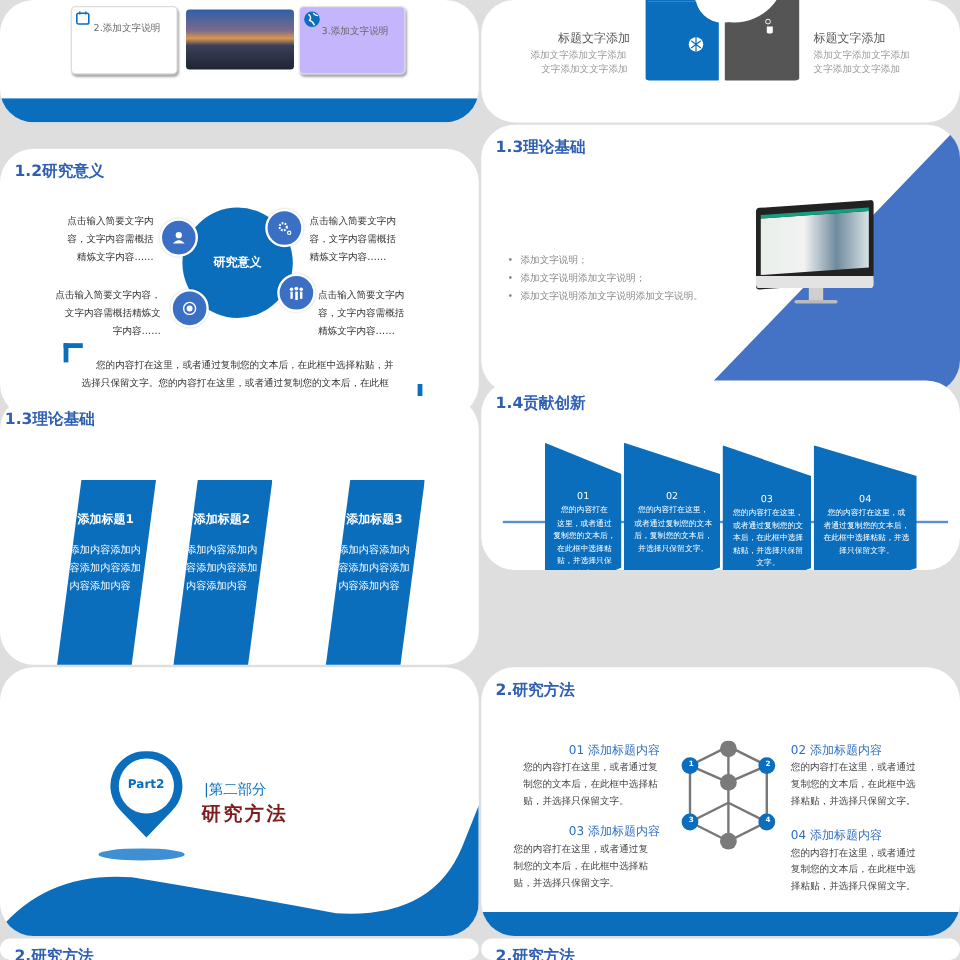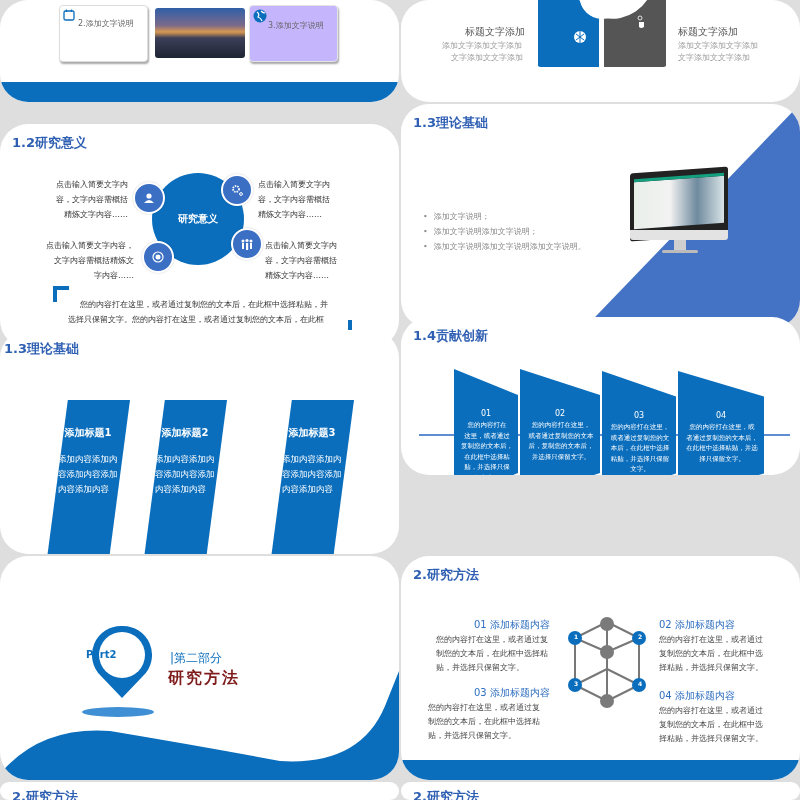--- a/index.html
+++ b/index.html
@@ -257,21 +257,21 @@
   </div>
 
   <div class="slide" id="s7">
     <svg style="position:absolute;left:0;top:0;" width="399" height="224" viewBox="0 0 399 224">
       <path d="M0 224 L0 218 Q40 170 110 175 Q200 190 280 205 Q360 210 385 150 Q395 125 399 115 L399 224 Z" fill="#0a6ebd"></path>
     </svg>
     <svg style="position:absolute;left:91px;top:68px;" width="62" height="76" viewBox="0 0 62 76">
       <path d="M31 2 A29 29 0 0 1 52 52 L31 74 L10 52 A29 29 0 0 1 31 2 Z" fill="#0a6ebd"></path>
       <circle cx="31" cy="31" r="23" fill="#fff"></circle>
     </svg>
-    <div style="position:absolute;left:86px;top:93px;width:62px;text-align:left;font-size:10px;font-weight:bold;color:#0a6ebd;">Part2</div>
+    <div style="position:absolute;left:75px;top:93px;width:62px;text-align:right;font-size:10px;font-weight:bold;color:#0a6ebd;">Part2</div>
     <div style="position:absolute;left:82px;top:151px;width:72px;height:10px;border-radius:50%;background:#3f8fd4;"></div>
     <div style="position:absolute;left:170px;top:94px;font-size:12px;color:#0a6ebd;">|第二部分</div>
     <div style="position:absolute;left:168px;top:112px;font-size:16px;font-weight:bold;color:#7f1d1d;letter-spacing:2px;">研究方法</div>
   </div>
 
   <div class="slide" id="s8">
     <div class="s-title">2.研究方法</div>
     <svg style="position:absolute;left:163px;top:61px;" width="86" height="94" viewBox="0 0 86 94">
       <g stroke="#777" stroke-width="2" fill="none">
         <line x1="11" y1="21" x2="43" y2="5"></line>

